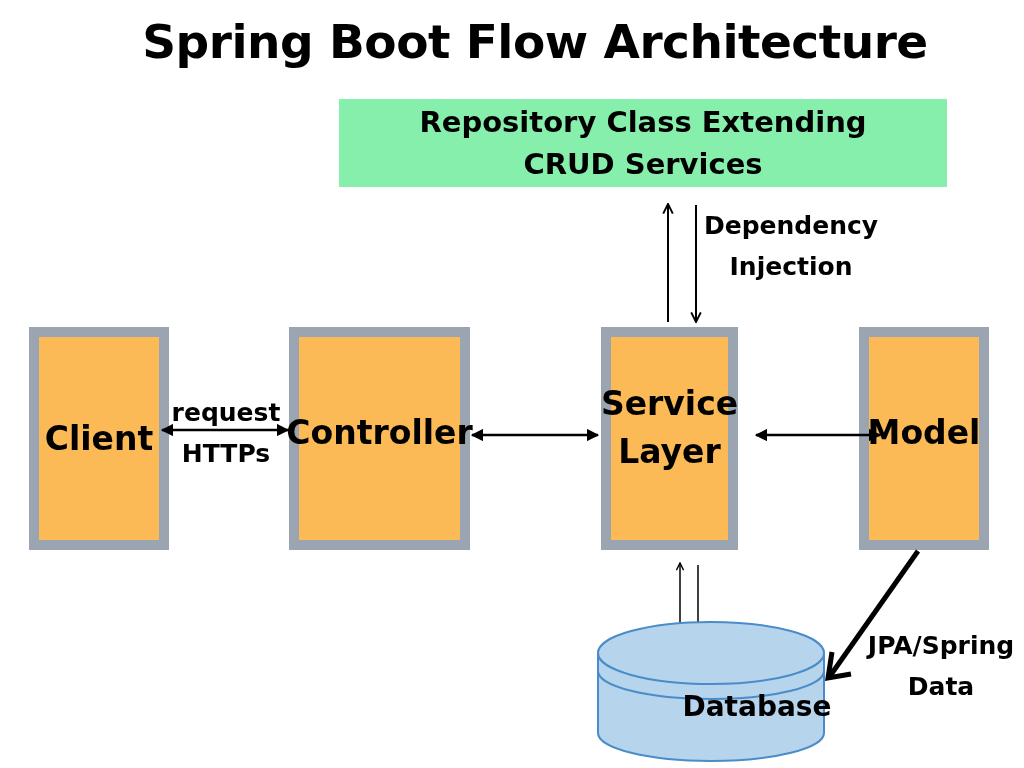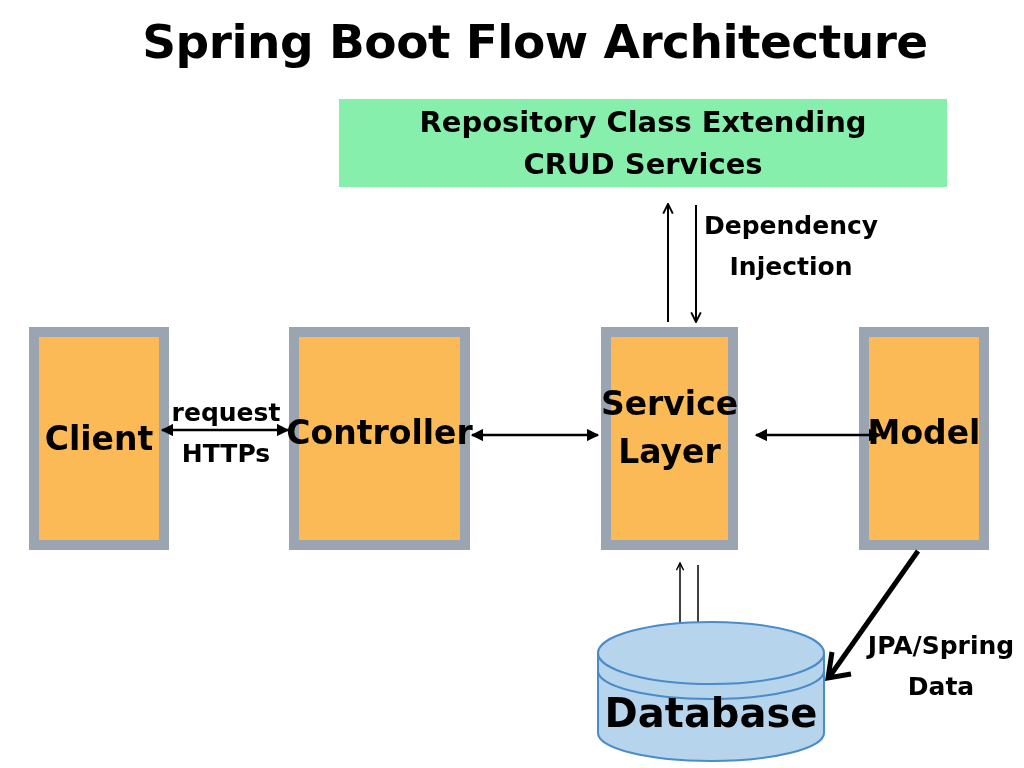--- a/index.html
+++ b/index.html
@@ -9,21 +9,21 @@
     .title { left: 0; width: 1070px; top: 14px; text-align: center; font-size: 47px;
              font-weight: bold; letter-spacing: -0.5px; }
     .repo { left: 339px; top: 99px; width: 608px; height: 88px; background: #86efac;
             display: flex; flex-direction: column; align-items: center; justify-content: center;
             font-weight: bold; font-size: 29px; line-height: 42px; }
     .box { background: #fcba57; border: 10px solid #9aa5b1; box-sizing: border-box;
            display: flex; align-items: center; justify-content: center; text-align: center;
            font-weight: bold; font-size: 33px; line-height: 48px; }
     .lbl { font-weight: bold; font-size: 25px; text-align: center; line-height: 41px; }
     svg.overlay { position: absolute; left: 0; top: 0; }
-    .db-text { font-weight: bold; font-size: 40px; text-align: center; }
+    .db-text { font-weight: bold; font-size: 28px; text-align: center; margin-left: 46px; }
   </style>
 </head>
 <body>
 
 <div class="abs title">Spring Boot Flow Architecture</div>
 
 <div class="abs repo">
   <span>Repository Class Extending</span>
   <span>CRUD Services</span>
 </div>

